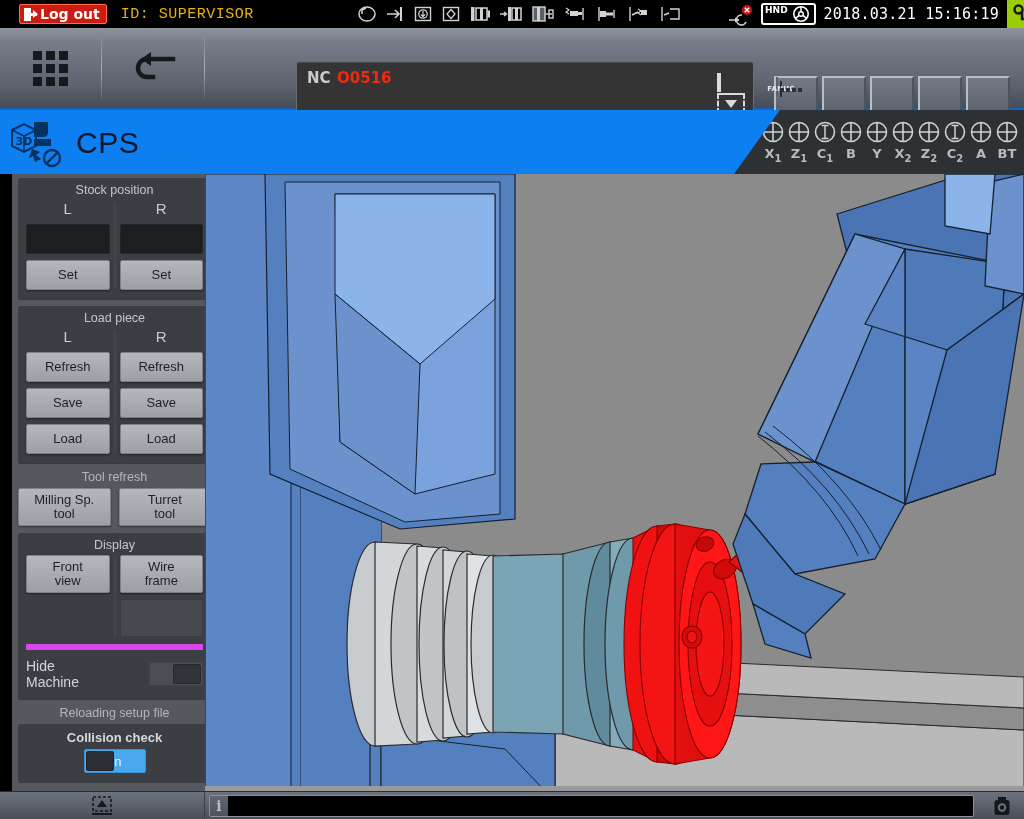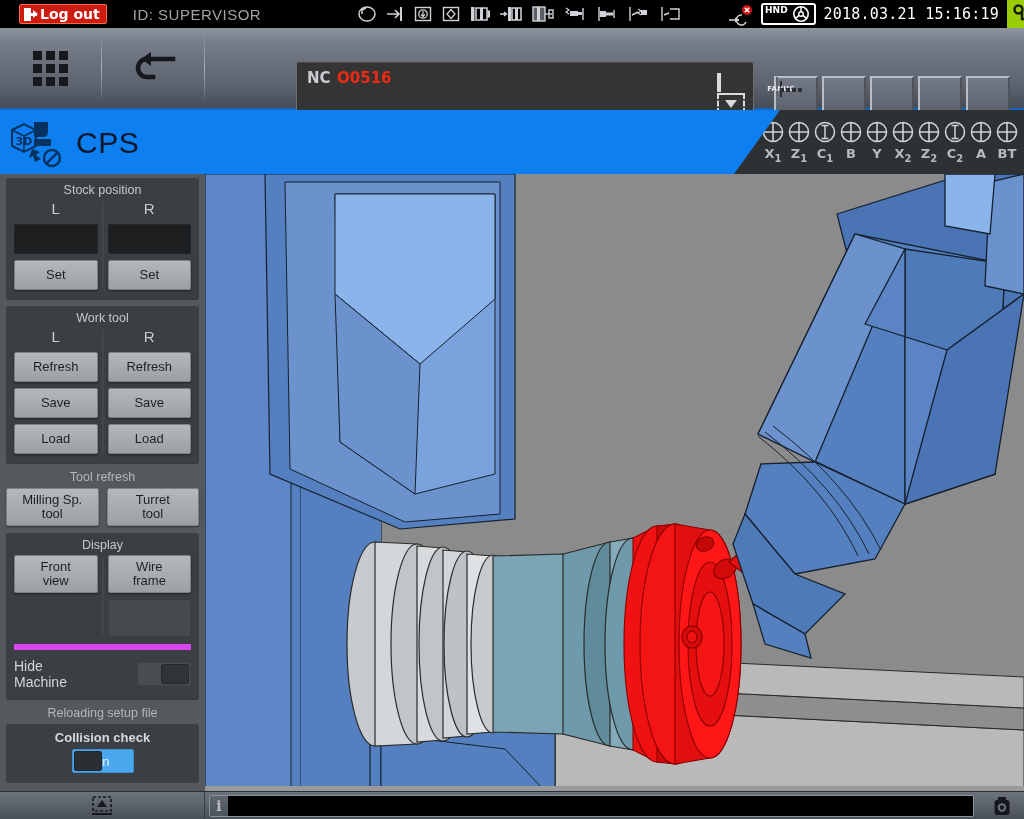--- a/index.html
+++ b/index.html
@@ -37,22 +37,22 @@
   }
   .logout-glyph b {
     position:absolute; left:7px; top:5px; width:6px; height:3px; background:#fff;
   }
   .logout-glyph u {
     position:absolute; left:9px; top:2.5px; width:0; height:0;
     border-top:4px solid transparent; border-bottom:4px solid transparent;
     border-left:5px solid #fff;
   }
   .user-id {
-    color: #a3a3a3; font-size: 15px; margin-left: 26px;
-    font-family: Liberation Sans, sans-serif; letter-spacing: 0.5px;
+    color: #eab308; font-size: 15px; margin-left: 14px;
+    font-family: Liberation Mono, monospace; letter-spacing: 0.5px;
   }
   .sb-icons {
     position:absolute; left: 344px; top: 2px;
     display: flex; align-items: center; gap: 8px; height: 24px;
   }
   .sb-icons svg { display:block; }
   .sb-right {
     position:absolute; right: 0; top: 0; height: 28px;
     display:flex; align-items:center; gap: 8px;
   }
@@ -175,21 +175,21 @@
   }
   .axis-item { width: 26px; text-align:center; }
   .axis-lbl {
     color:#b6bbc0; font-size: 13px; font-weight:bold; margin-top:-2px;
     font-family:"DejaVu Sans", sans-serif;
   }
   .axis-lbl sub { font-size: 10px; }
 
   
   .sidebar {
-    position:absolute; left:0; top: 174px; width: 205px; height: 617px;
+    position:absolute; left:12px; top: 174px; width: 205px; height: 617px;
     background: #55585c;
     padding: 4px 6px;
   }
   .group {
     background: #3b3e42; border-radius: 3px; margin-bottom: 7px;
     padding: 5px 8px 9px;
     box-shadow: 0 1px 0 rgba(0,0,0,0.35);
   }
   .group-title {
     text-align:center; color:#c3c7cb; font-size: 12.5px; margin-bottom: 3px;
@@ -579,21 +579,21 @@
         </div>
         <div class="lr-col">
           <div class="lr-head">R</div>
           <div class="field-box"></div>
           <div class="btn">Set</div>
         </div>
       </div>
     </div>
 
     <div class="group">
-      <div class="group-title">Work tool</div>
+      <div class="group-title">Load piece</div>
       <div class="lr-row">
         <div class="lr-divider"></div>
         <div class="lr-col">
           <div class="lr-head">L</div>
           <div class="btn">Refresh</div>
           <div class="btn">Save</div>
           <div class="btn">Load</div>
         </div>
         <div class="lr-col">
           <div class="lr-head">R</div>

